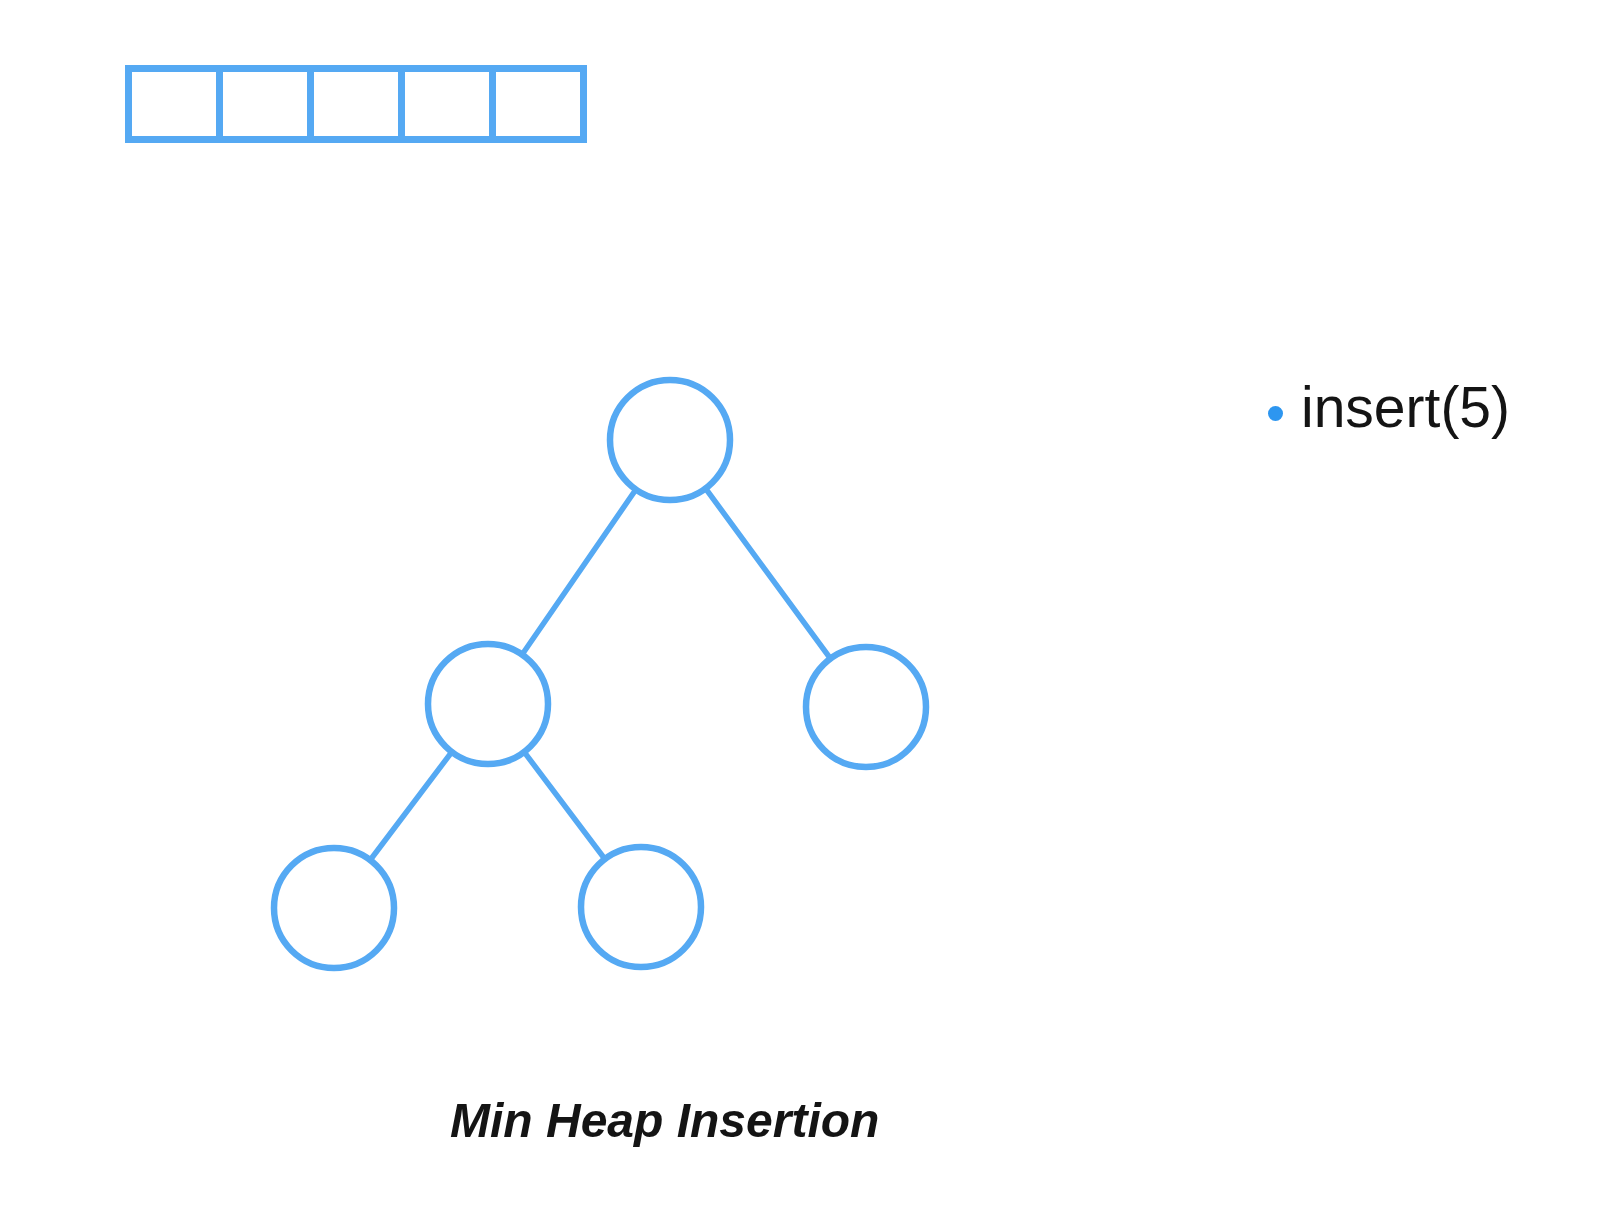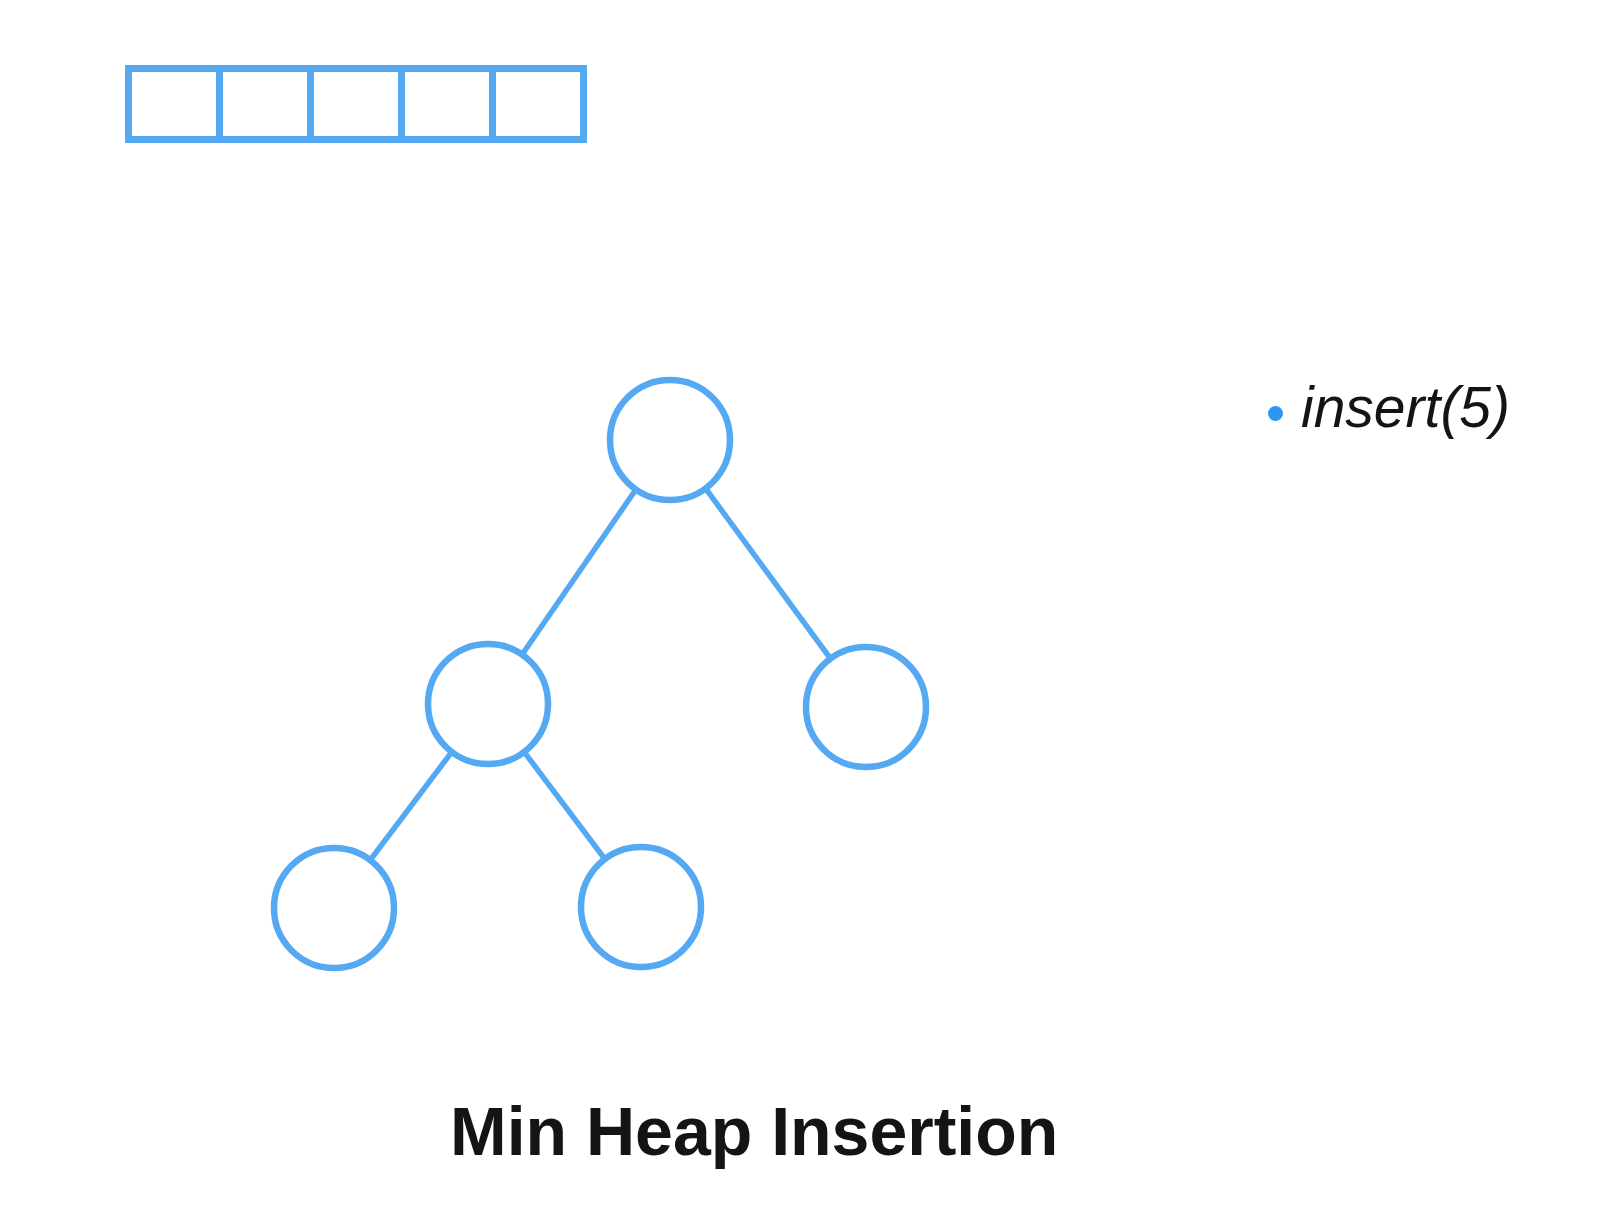--- a/index.html
+++ b/index.html
@@ -66,33 +66,33 @@
     background: var(--bullet, #2d96f0);
   }
   .annotation-label {
     position: absolute;
     left: 1301px;
     top: 379px;
     font-size: 57px;
     line-height: 1.0;
     color: var(--ink, #141414);
     white-space: nowrap;
-    font-style: italic;
   }
 
   
   .page-title {
     position: absolute;
     left: 450px;
     top: 1097px;
-    font-size: 68px;
+    font-size: 48px;
     line-height: 1.0;
     font-weight: 700;
     color: var(--ink, #141414);
     white-space: nowrap;
+    font-style: italic;
   }
 </style>
 </head>
 <body>
 
 <div class="canvas">
 
   <div class="heap-array">
     <div class="cell"></div>
     <div class="cell"></div>

